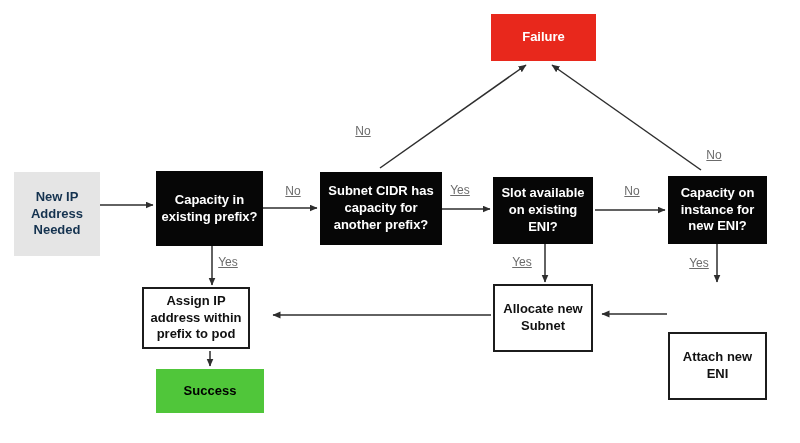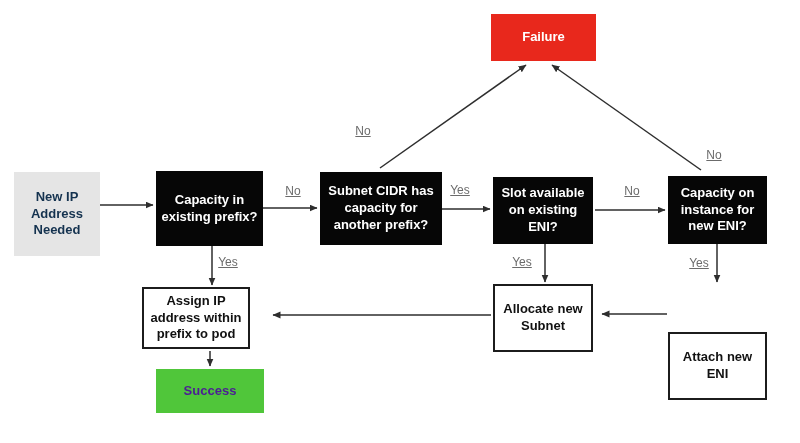--- a/index.html
+++ b/index.html
@@ -25,21 +25,21 @@
   .decision{background:#060606;color:#ffffff;}
   .d-capacity-prefix{left:156px;top:171px;width:107px;height:75px;}
   .d-subnet-cidr{left:320px;top:172px;width:122px;height:73px;}
   .d-slot-eni{left:493px;top:177px;width:100px;height:67px;}
   .d-capacity-eni{left:668px;top:176px;width:99px;height:68px;}
   .failure{left:491px;top:14px;width:105px;height:47px;background:#e8281c;color:#ffffff;}
   .action{background:#ffffff;color:#111111;border:2px solid #1c1c1c;}
   .a-assign-ip{left:142px;top:287px;width:108px;height:62px;}
   .a-allocate-prefix{left:493px;top:284px;width:100px;height:68px;}
   .a-attach-eni{left:668px;top:284px;width:99px;height:68px;margin-top:48px;}
-  .success{left:156px;top:369px;width:108px;height:44px;background:#50c63a;color:#4c1d95;}
+  .success{left:156px;top:369px;width:108px;height:44px;background:#50c63a;color:#000000;}
   .edge-label{
     position:absolute;
     transform:translate(-50%,-50%);
     font-size:12px;
     color:#6b6b6b;
     font-weight:normal;
     white-space:nowrap;
     text-decoration:underline;
   }
 </style>

